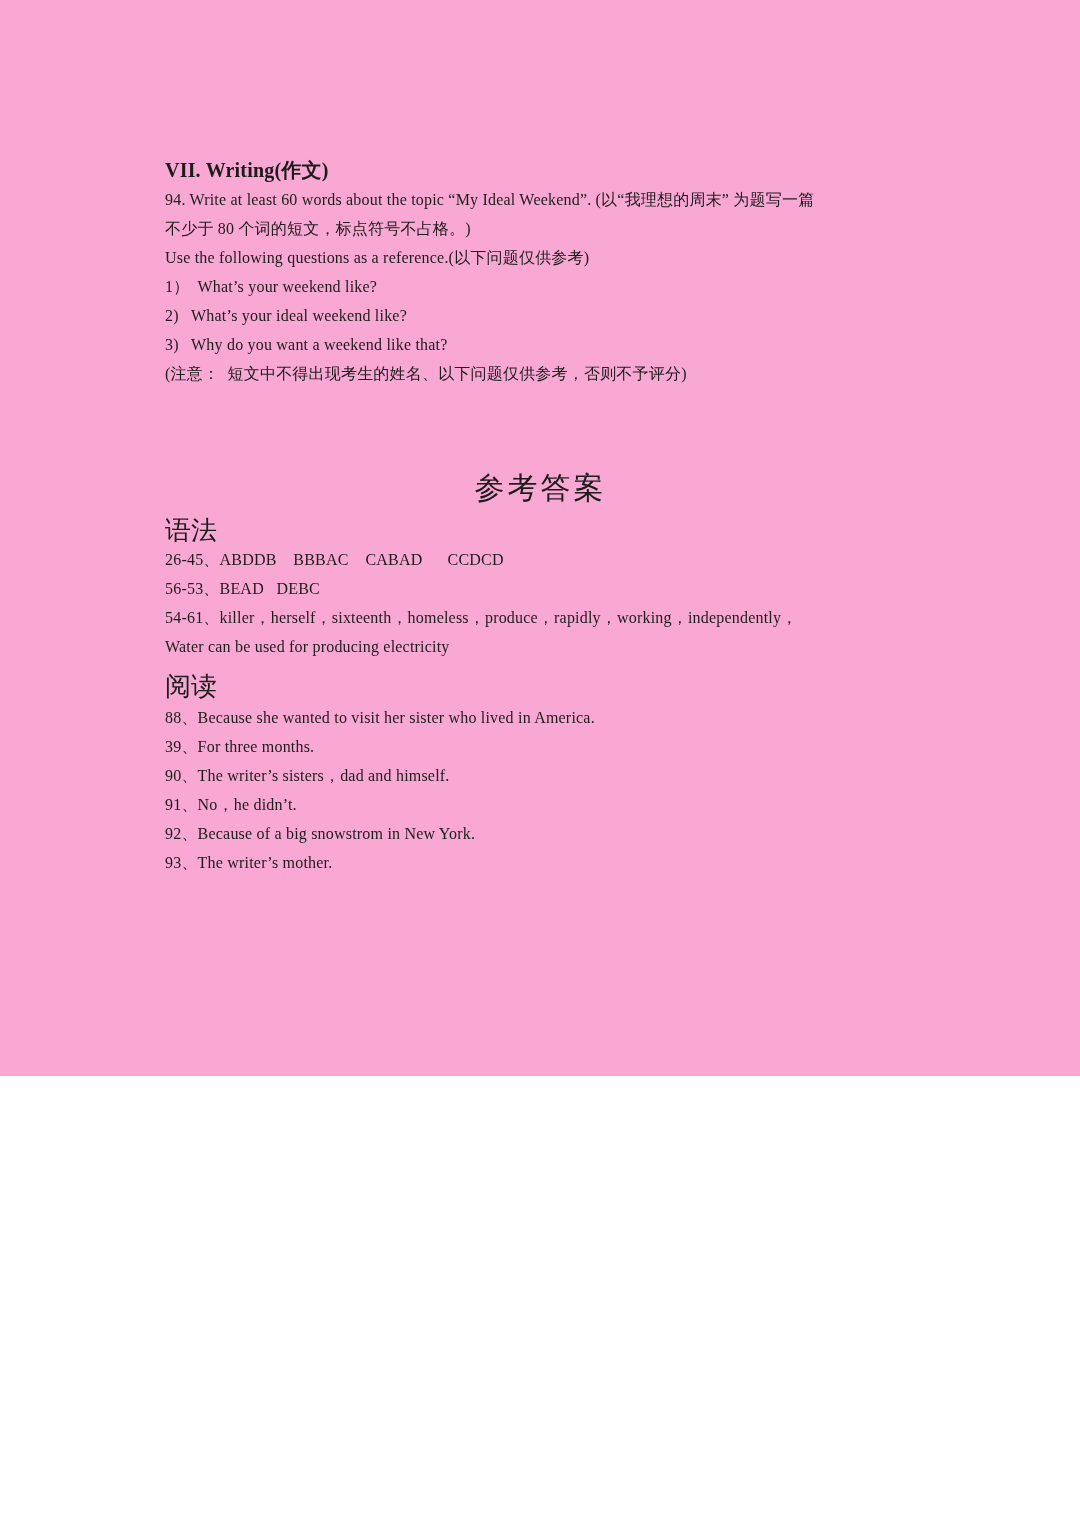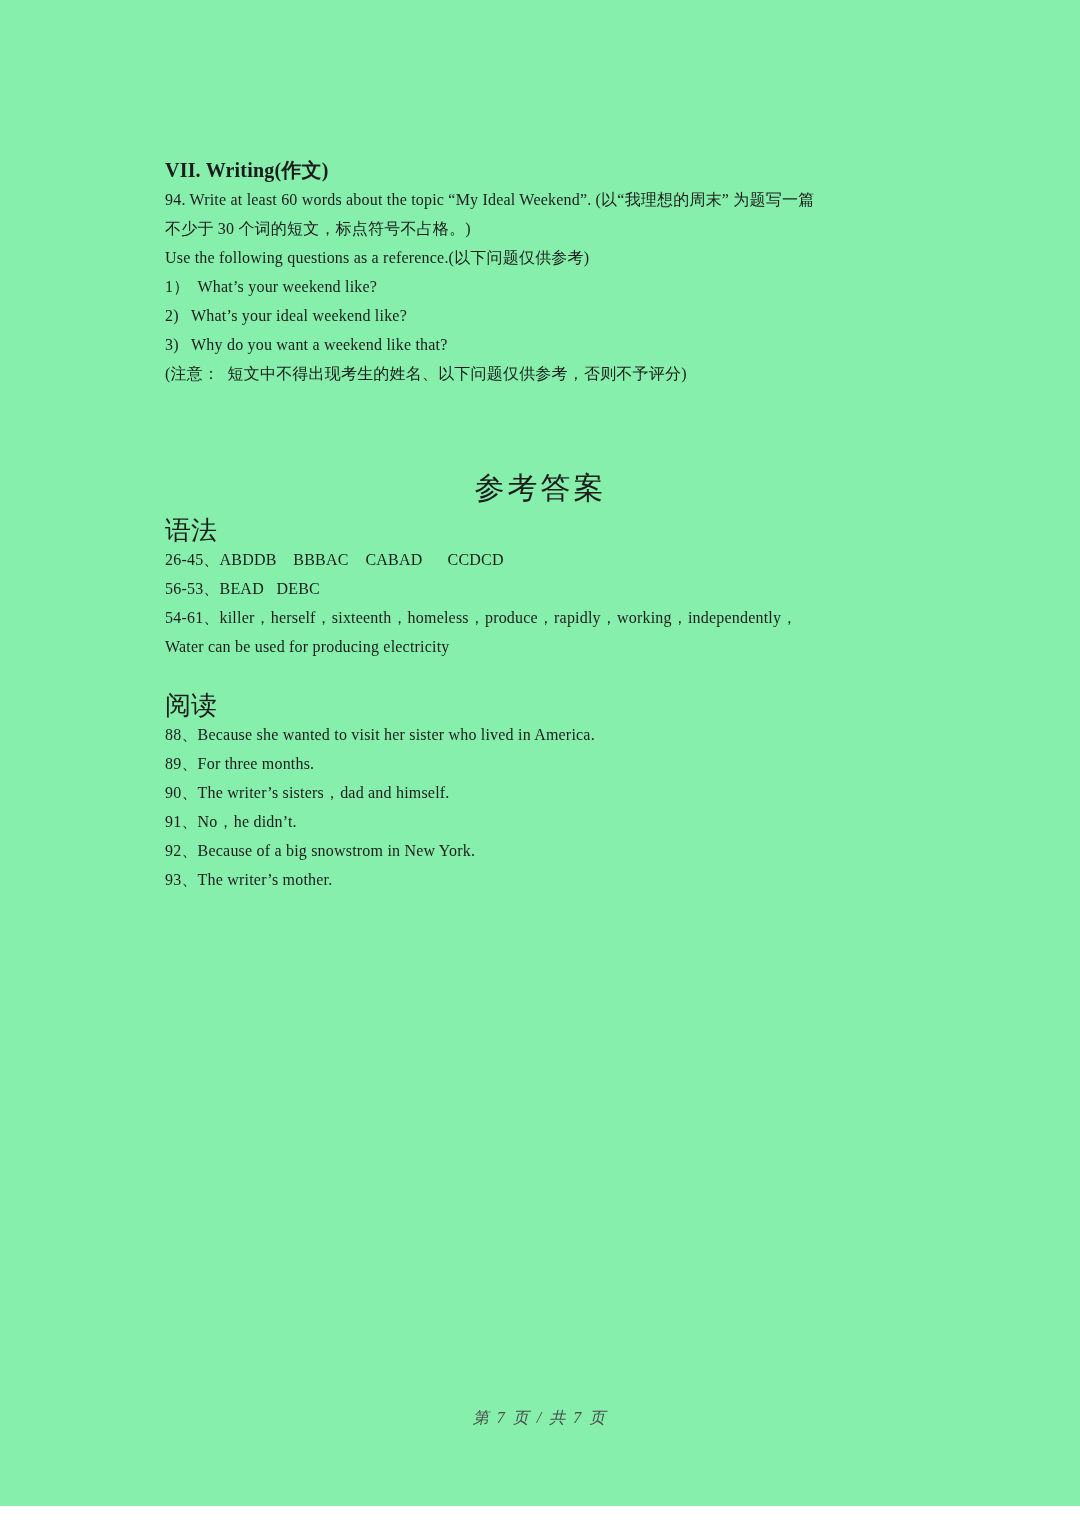--- a/index.html
+++ b/index.html
@@ -3,22 +3,22 @@
 <meta charset="utf-8">
 <style>
   html, body {
     margin: 0;
     padding: 0;
     background: #ffffff;
   }
   .page {
     position: relative;
     width: 1080px;
-    height: 1506px;
-    background: #86efac;
+    height: 1076px;
+    background: #f9a8d4;
     overflow: hidden;
     font-family: "Liberation Serif", serif;
     color: #1c1c1c;
   }
   .content {
     position: absolute;
     top: 156px;
     left: 165px;
     right: 120px;
   }
@@ -43,21 +43,22 @@
     
     transform: translateX(-22px);
   }
   .section-label {
     margin: 0;
     margin-top: 8px;
     font-size: 26px;
     line-height: 29px;
   }
   .section-label.reading {
-    margin-top: 30px;
+    margin-top: 13px;
+    font-family: Liberation Mono, monospace;
   }
   .footer {
     position: absolute;
     top: 1408px;
     left: 0;
     width: 100%;
     text-align: center;
     font-size: 16px;
     line-height: 20px;
     color: #4a4a4a;
@@ -67,38 +68,38 @@
   }
 </style>
 </head>
 <body>
 
 <div class="page">
   <div class="content">
 
     <p class="line heading">VII. Writing(作文)</p>
     <p class="line">94. Write at least 60 words about the topic “My Ideal Weekend”. (以“我理想的周末” 为题写一篇</p>
-    <p class="line">不少于 30 个词的短文，标点符号不占格。)</p>
+    <p class="line">不少于 80 个词的短文，标点符号不占格。)</p>
     <p class="line">Use the following questions as a reference.(以下问题仅供参考)</p>
     <p class="line">1）  What’s your weekend like?</p>
     <p class="line">2)   What’s your ideal weekend like?</p>
     <p class="line">3)   Why do you want a weekend like that?</p>
     <p class="line">(注意：  短文中不得出现考生的姓名、以下问题仅供参考，否则不予评分)</p>
 
     <p class="answers-title">参考答案</p>
 
     <p class="section-label">语法</p>
     <p class="line">26-45、ABDDB    BBBAC    CABAD      CCDCD</p>
     <p class="line">56-53、BEAD   DEBC</p>
     <p class="line">54-61、killer，herself，sixteenth，homeless，produce，rapidly，working，independently，</p>
     <p class="line">Water can be used for producing electricity</p>
 
     <p class="section-label reading">阅读</p>
     <p class="line">88、Because she wanted to visit her sister who lived in America.</p>
-    <p class="line">89、For three months.</p>
+    <p class="line">39、For three months.</p>
     <p class="line">90、The writer’s sisters，dad and himself.</p>
     <p class="line">91、No，he didn’t.</p>
     <p class="line">92、Because of a big snowstrom in New York.</p>
     <p class="line">93、The writer’s mother.</p>
 
   </div>
 
   <div class="footer">第 7 页 / 共 7 页</div>
 </div>
 

